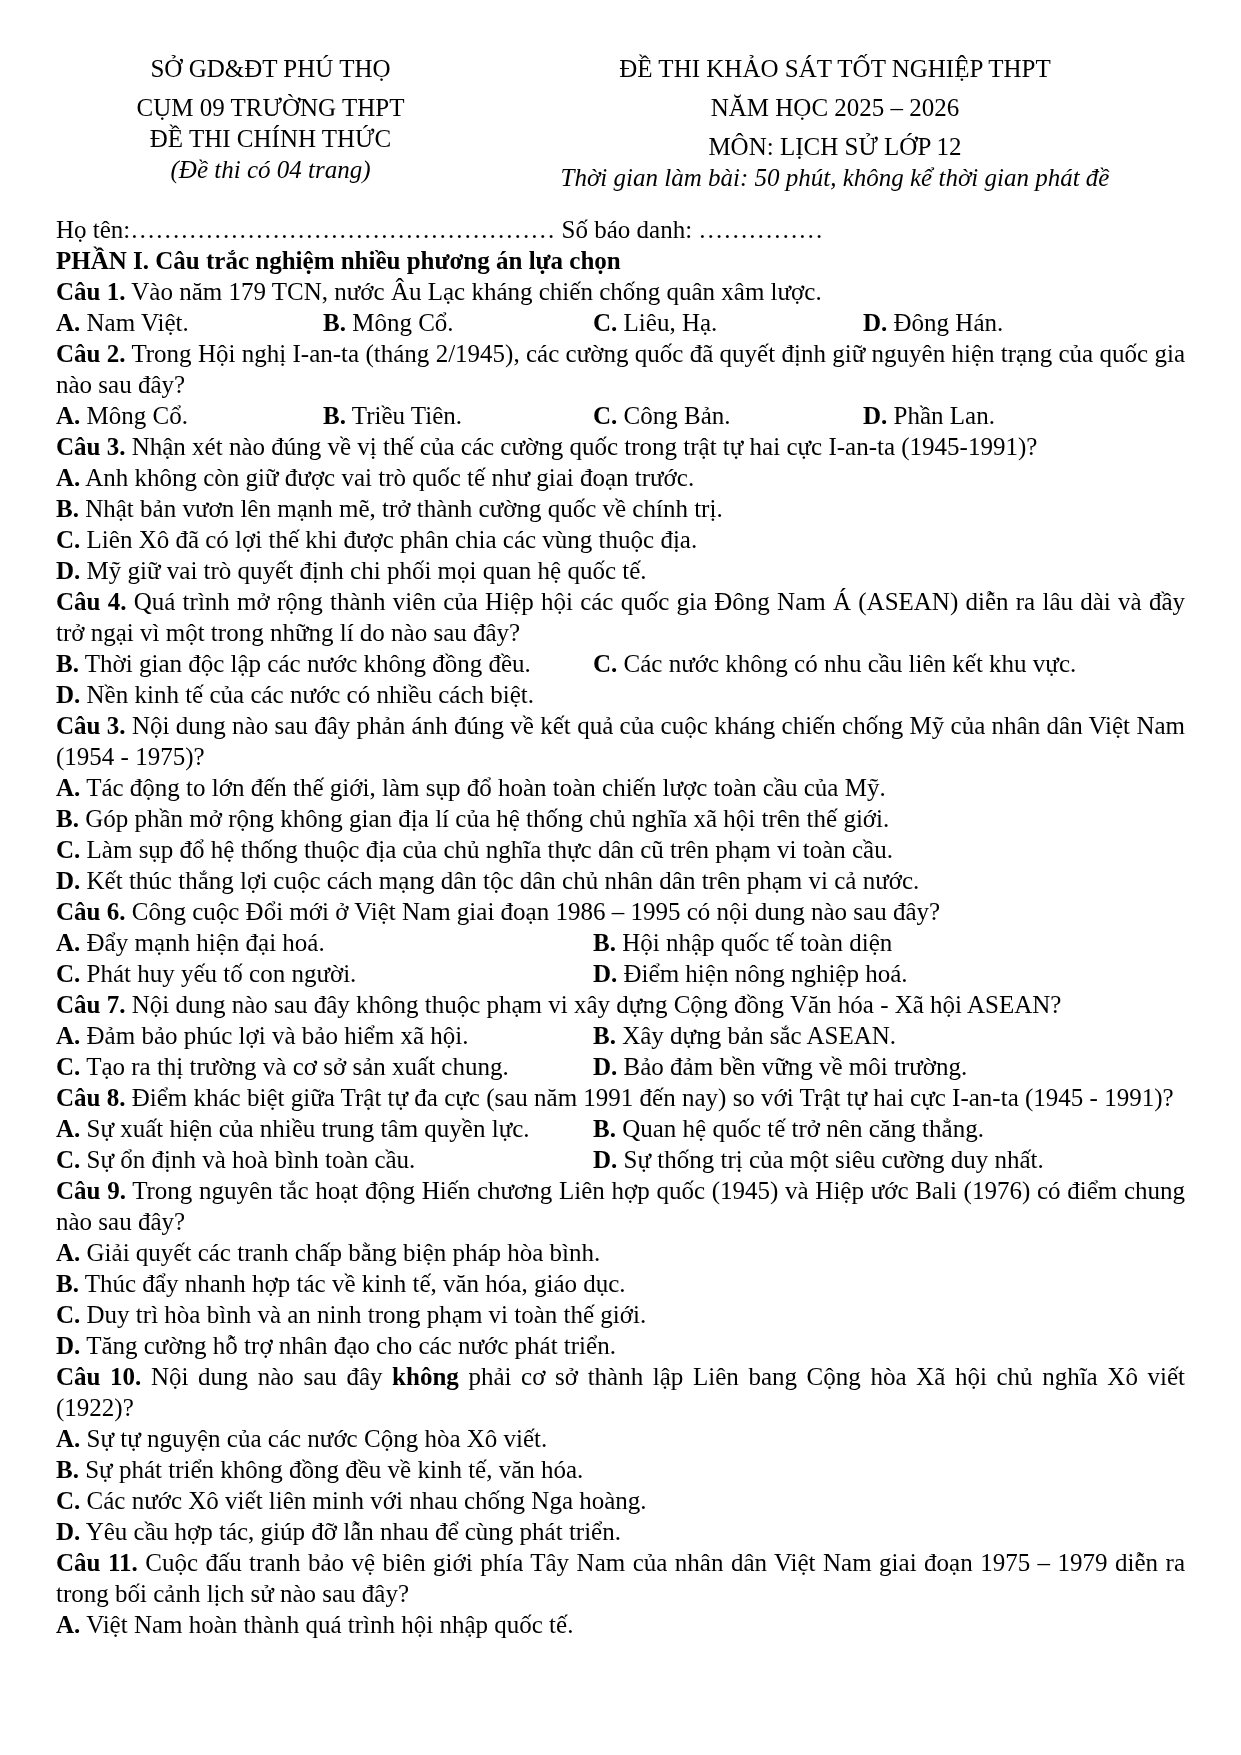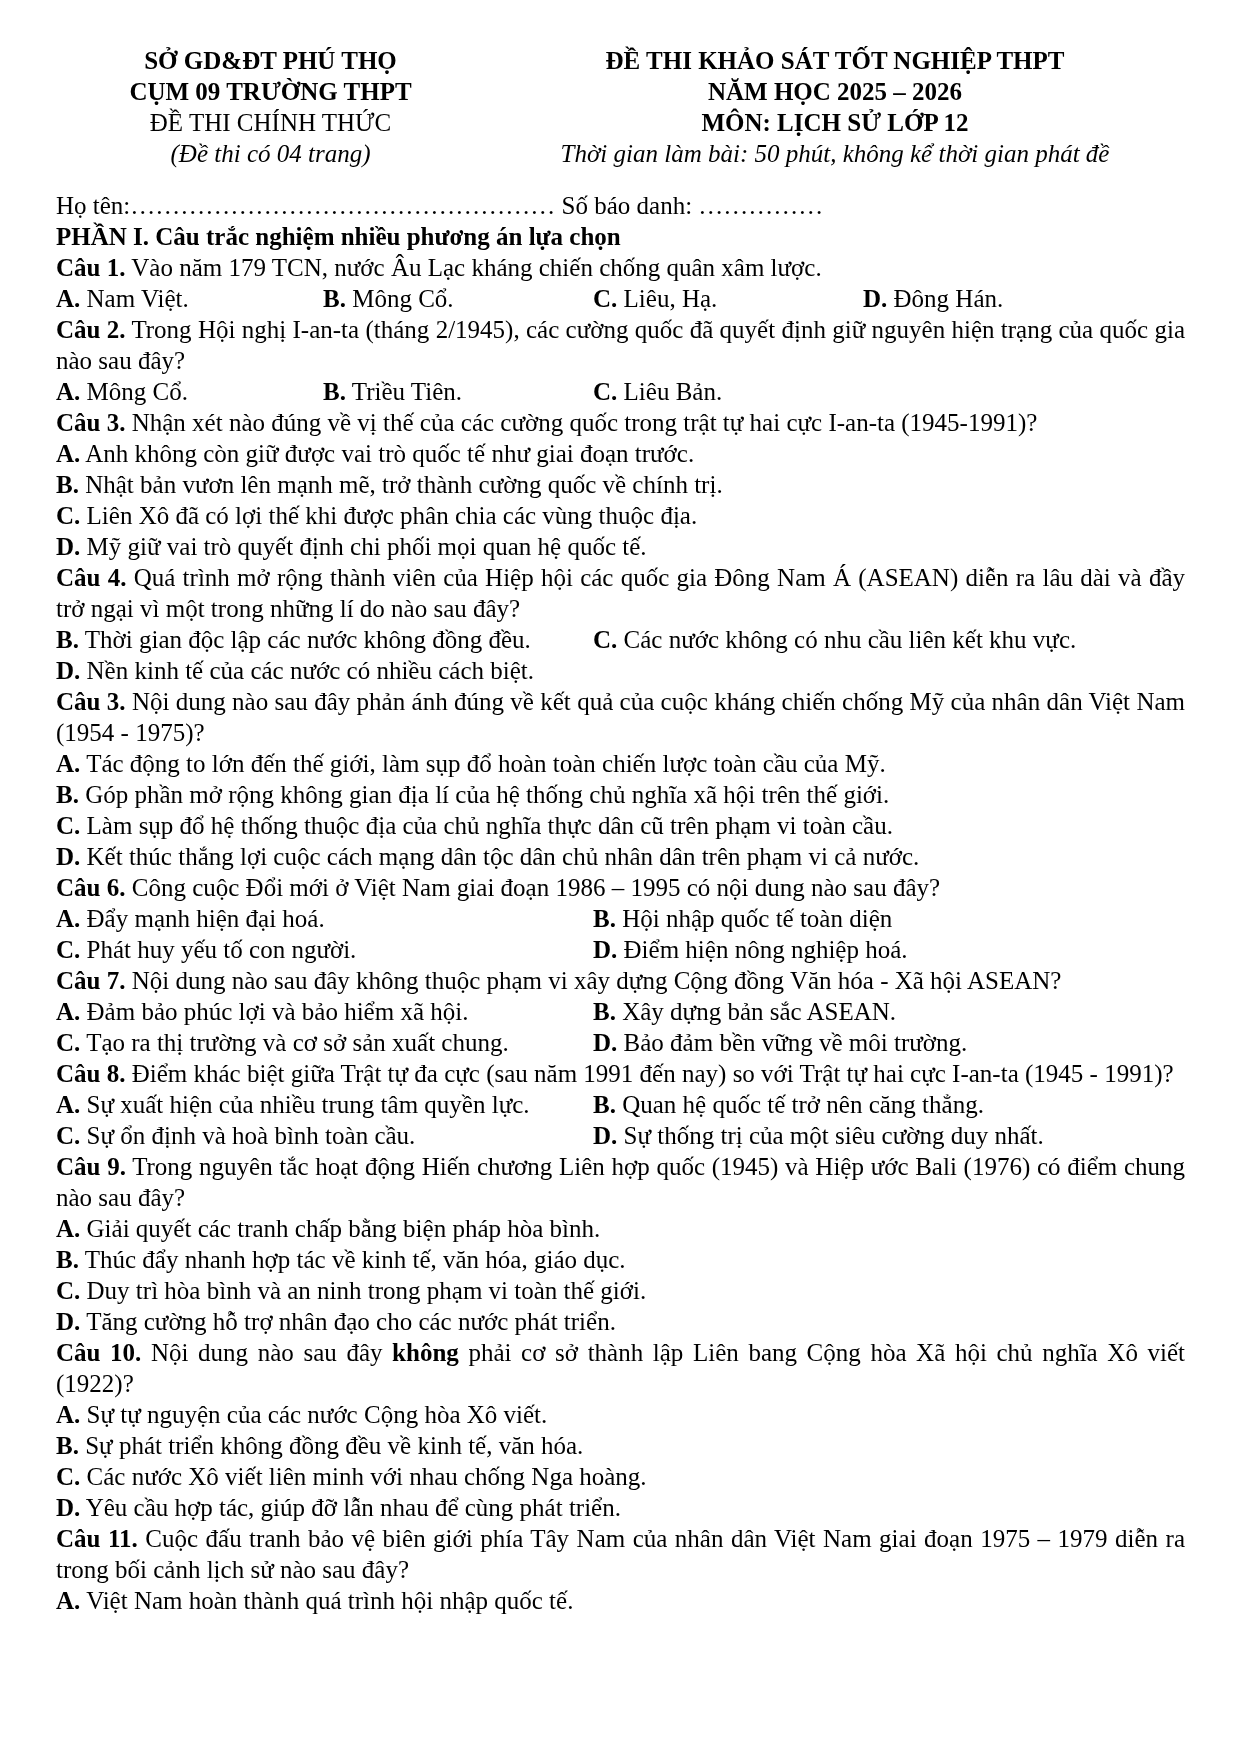--- a/index.html
+++ b/index.html
@@ -6,21 +6,21 @@
   .page{
     width:1241px;height:1755px;box-sizing:border-box;
     padding:45px 56px 0 56px;background:#fff;color:#000;
     font-family:"Liberation Serif","DejaVu Serif",serif;
     font-size:25px;line-height:31px;overflow:hidden;
   }
   .header{display:flex;width:100%;}
   .header-left{width:38%;text-align:center;}
   .header-right{width:62%;text-align:center;}
   .hline{display:block;}
-  .b{font-weight:bold;}
+  .b{font-weight:normal;margin-top:8px;}
   .i{font-style:italic;}
   .name-line{margin-top:21px;}
   .part-title{font-weight:bold;}
   p{margin:0;}
   .stem{text-align:justify;}
   .opts{display:grid;}
   .opts-4{grid-template-columns:267px 270px 270px 1fr;}
   .opts-2{grid-template-columns:537px 1fr;}
   .opts-1{grid-template-columns:1fr;}
   .opt{display:block;}
@@ -59,21 +59,22 @@
       <span class="opt"><b class="okey">C.</b> <span>Liêu, Hạ.</span></span>
       <span class="opt"><b class="okey">D.</b> <span>Đông Hán.</span></span>
     </div>
   </div>
 
   <div class="question">
     <p class="stem"><b class="qlabel">Câu 2.</b> <span>Trong Hội nghị I-an-ta (tháng 2/1945), các cường quốc đã quyết định giữ nguyên hiện trạng của quốc gia nào sau đây?</span></p>
     <div class="opts opts-4">
       <span class="opt"><b class="okey">A.</b> <span>Mông Cổ.</span></span>
       <span class="opt"><b class="okey">B.</b> <span>Triều Tiên.</span></span>
-      <span class="opt"><b class="okey">C.</b> <span>Liêu Bản.</span></span>
+      <span class="opt"><b class="okey">C.</b> <span>Công Bản.</span></span>
+      <span class="opt"><b class="okey">D.</b> <span>Phần Lan.</span></span>
     </div>
   </div>
 
   <div class="question">
     <p class="stem"><b class="qlabel">Câu 3.</b> <span>Nhận xét nào đúng về vị thế của các cường quốc trong trật tự hai cực I-an-ta (1945-1991)?</span></p>
     <div class="opts opts-1">
       <span class="opt"><b class="okey">A.</b> <span>Anh không còn giữ được vai trò quốc tế như giai đoạn trước.</span></span>
       <span class="opt"><b class="okey">B.</b> <span>Nhật bản vươn lên mạnh mẽ, trở thành cường quốc về chính trị.</span></span>
       <span class="opt"><b class="okey">C.</b> <span>Liên Xô đã có lợi thế khi được phân chia các vùng thuộc địa.</span></span>
       <span class="opt"><b class="okey">D.</b> <span>Mỹ giữ vai trò quyết định chi phối mọi quan hệ quốc tế.</span></span>

